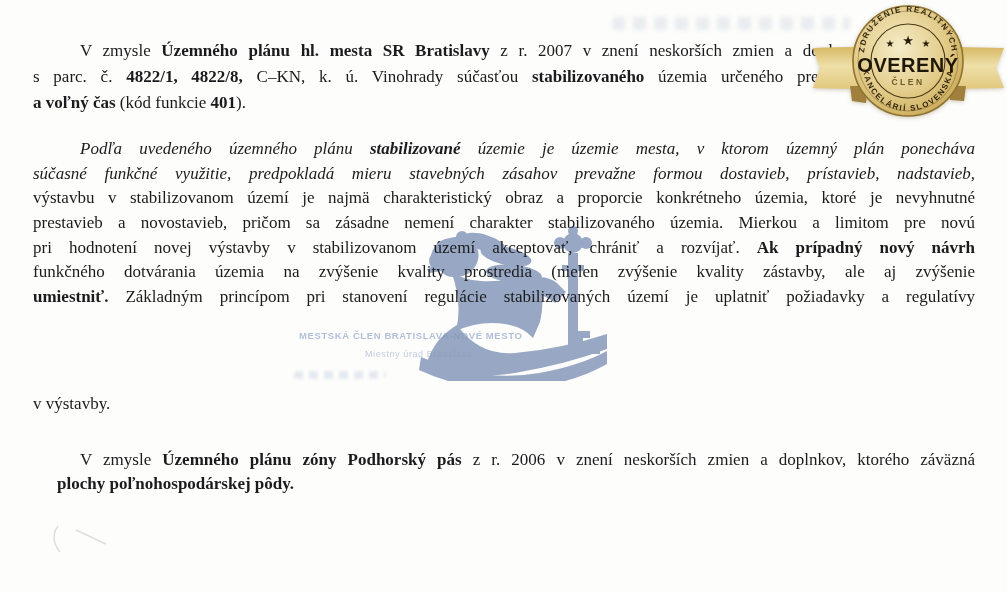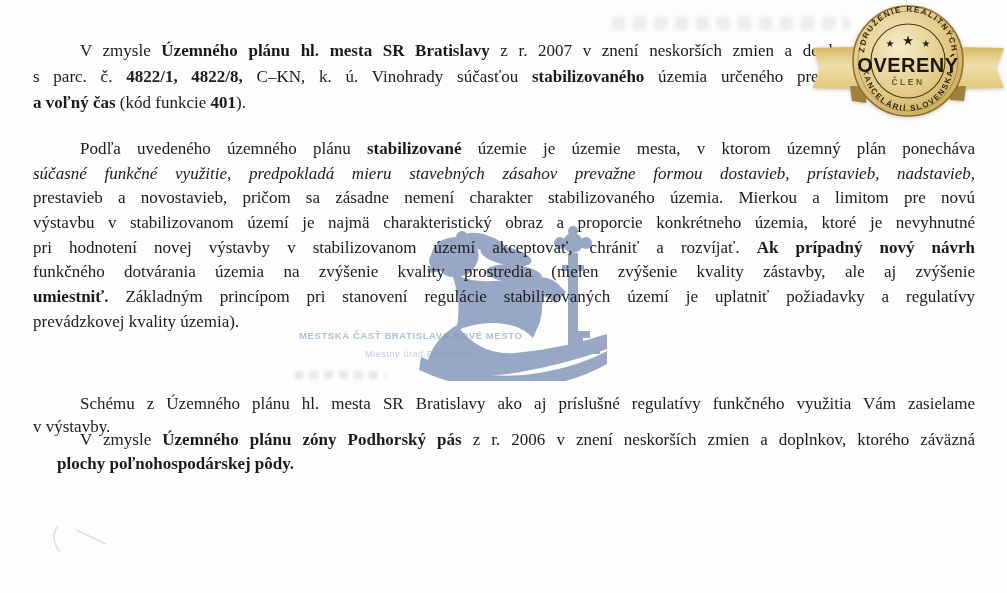--- a/index.html
+++ b/index.html
@@ -46,21 +46,21 @@
   .badge-sub{font-size:8.5px;font-weight:700;letter-spacing:2.5px;fill:#6d5a26;}
   .star{fill:#241b08;}
   .txt-layer{position:relative;z-index:2;}
 </style>
 </head>
 <body>
 
 <div class="page">
 
   <div class="smudge-top"></div>
-  <div class="bleed l1">MESTSKÁ ČASŤ BRATISLAVA-NOVÉ MESTO</div>
+  <div class="bleed l1">MESTSKÁ ČLEN BRATISLAVA-NOVÉ MESTO</div>
   <div class="bleed l2">Miestny úrad Bratislava</div>
   <div class="smudge-mid"></div>
   <svg class="pencil-mark" width="70" height="30">
     <path d="M10,2 q-9,12 2,26 M28,6 l30,14" stroke="#9a9a98" stroke-width="1.6" fill="none"></path>
   </svg>
 
   <svg class="watermark" width="200" height="160" viewBox="0 0 200 160">
     <g fill="#8296b8">
 
       <ellipse cx="72" cy="22" rx="22" ry="8" transform="rotate(18 72 22)"></ellipse>
@@ -92,34 +92,32 @@
     </g>
   </svg>
 
   <div id="doc" class="txt-layer">
       <div class="para" style="top: 38px;">
         <div class="line" style="line-height: 26px; height: 26px; width: 800px; text-indent: 47px;"><span>V zmysle </span><b>Územného plánu hl. mesta SR Bratislavy</b><span> z r. 2007 v znení neskorších zmien a dopl</span></div>
         <div class="line" style="line-height: 26px; height: 26px; width: 806px;"><span>s parc. č. </span><b>4822/1, 4822/8,</b><span> C–KN, k. ú. Vinohrady súčasťou </span><b>stabilizovaného</b><span> územia určeného pre š</span></div>
         <div class="line last" style="line-height: 26px; height: 26px;"><b>a voľný čas</b><span> (kód funkcie </span><b>401</b><span>).</span></div>
       </div>
       <div class="para" style="top: 137px;">
-        <div class="line" style="line-height: 24.7px; height: 24.7px; text-indent: 47px;"><span>Podľa uvedeného územného plánu </span><b>stabilizované</b><span> územie je územie mesta, v ktorom územný plán ponecháva</span></div>
+        <div class="line" style="line-height: 24.7px; height: 24.7px; text-indent: 47px; font-style: italic;"><span>Podľa uvedeného územného plánu </span><b>stabilizované</b><span> územie je územie mesta, v ktorom územný plán ponecháva</span></div>
         <div class="line" style="line-height: 24.7px; height: 24.7px; font-style: italic;"><span>súčasné funkčné využitie, predpokladá mieru stavebných zásahov prevažne formou dostavieb, prístavieb, nadstavieb,</span></div>
+        <div class="line" style="line-height: 24.7px; height: 24.7px;"><span>výstavbu v stabilizovanom území je najmä charakteristický obraz a proporcie konkrétneho územia, ktoré je nevyhnutné</span></div>
         <div class="line" style="line-height: 24.7px; height: 24.7px;"><span>prestavieb a novostavieb, pričom sa zásadne nemení charakter stabilizovaného územia. Mierkou a limitom pre novú</span></div>
-        <div class="line" style="line-height: 24.7px; height: 24.7px;"><span>výstavbu v stabilizovanom území je najmä charakteristický obraz a proporcie konkrétneho územia, ktoré je nevyhnutné</span></div>
         <div class="line" style="line-height: 24.7px; height: 24.7px;"><span>pri hodnotení novej výstavby v stabilizovanom území akceptovať, chrániť a rozvíjať. </span><b>Ak prípadný nový návrh</b></div>
         <div class="line" style="line-height: 24.7px; height: 24.7px;"><span>funkčného dotvárania územia na zvýšenie kvality prostredia (nielen zvýšenie kvality zástavby, ale aj zvýšenie</span></div>
         <div class="line" style="line-height: 24.7px; height: 24.7px;"><b>umiestniť.</b><span> Základným princípom pri stanovení regulácie stabilizovaných území je uplatniť požiadavky a regulatívy</span></div>
-        <div class="line last" style="line-height: 24.7px; height: 24.7px;"><span>prevádzkovej kvality územia).</span></div>
       </div>
       <div class="para" style="top: 392px;">
-        <div class="line" style="line-height: 23px; height: 23px; text-indent: 47px;"><span>Schému z Územného plánu hl. mesta SR Bratislavy ako aj príslušné regulatívy funkčného využitia Vám zasielame</span></div>
         <div class="line last" style="line-height: 23px; height: 23px;"><span>v výstavby.</span></div>
       </div>
-      <div class="para" style="top: 428px;">
+      <div class="para" style="top: 448px;">
         <div class="line" style="line-height: 24px; height: 24px; text-indent: 47px;"><span>V zmysle </span><b>Územného plánu zóny Podhorský pás</b><span> z r. 2006 v znení neskorších zmien a doplnkov, ktorého záväzná</span></div>
         <div class="line last" style="line-height: 24px; height: 24px; margin-left: 24px;"><b>plochy poľnohospodárskej pôdy.</b></div>
       </div>
     </div>
 
   <svg class="badge" width="197" height="122" viewBox="0 0 197 122">
     <defs>
       <linearGradient id="ribbonGrad" x1="0" y1="0" x2="0" y2="1">
         <stop offset="0" stop-color="#d8b964"></stop>
         <stop offset=".45" stop-color="#eedfa8"></stop>

